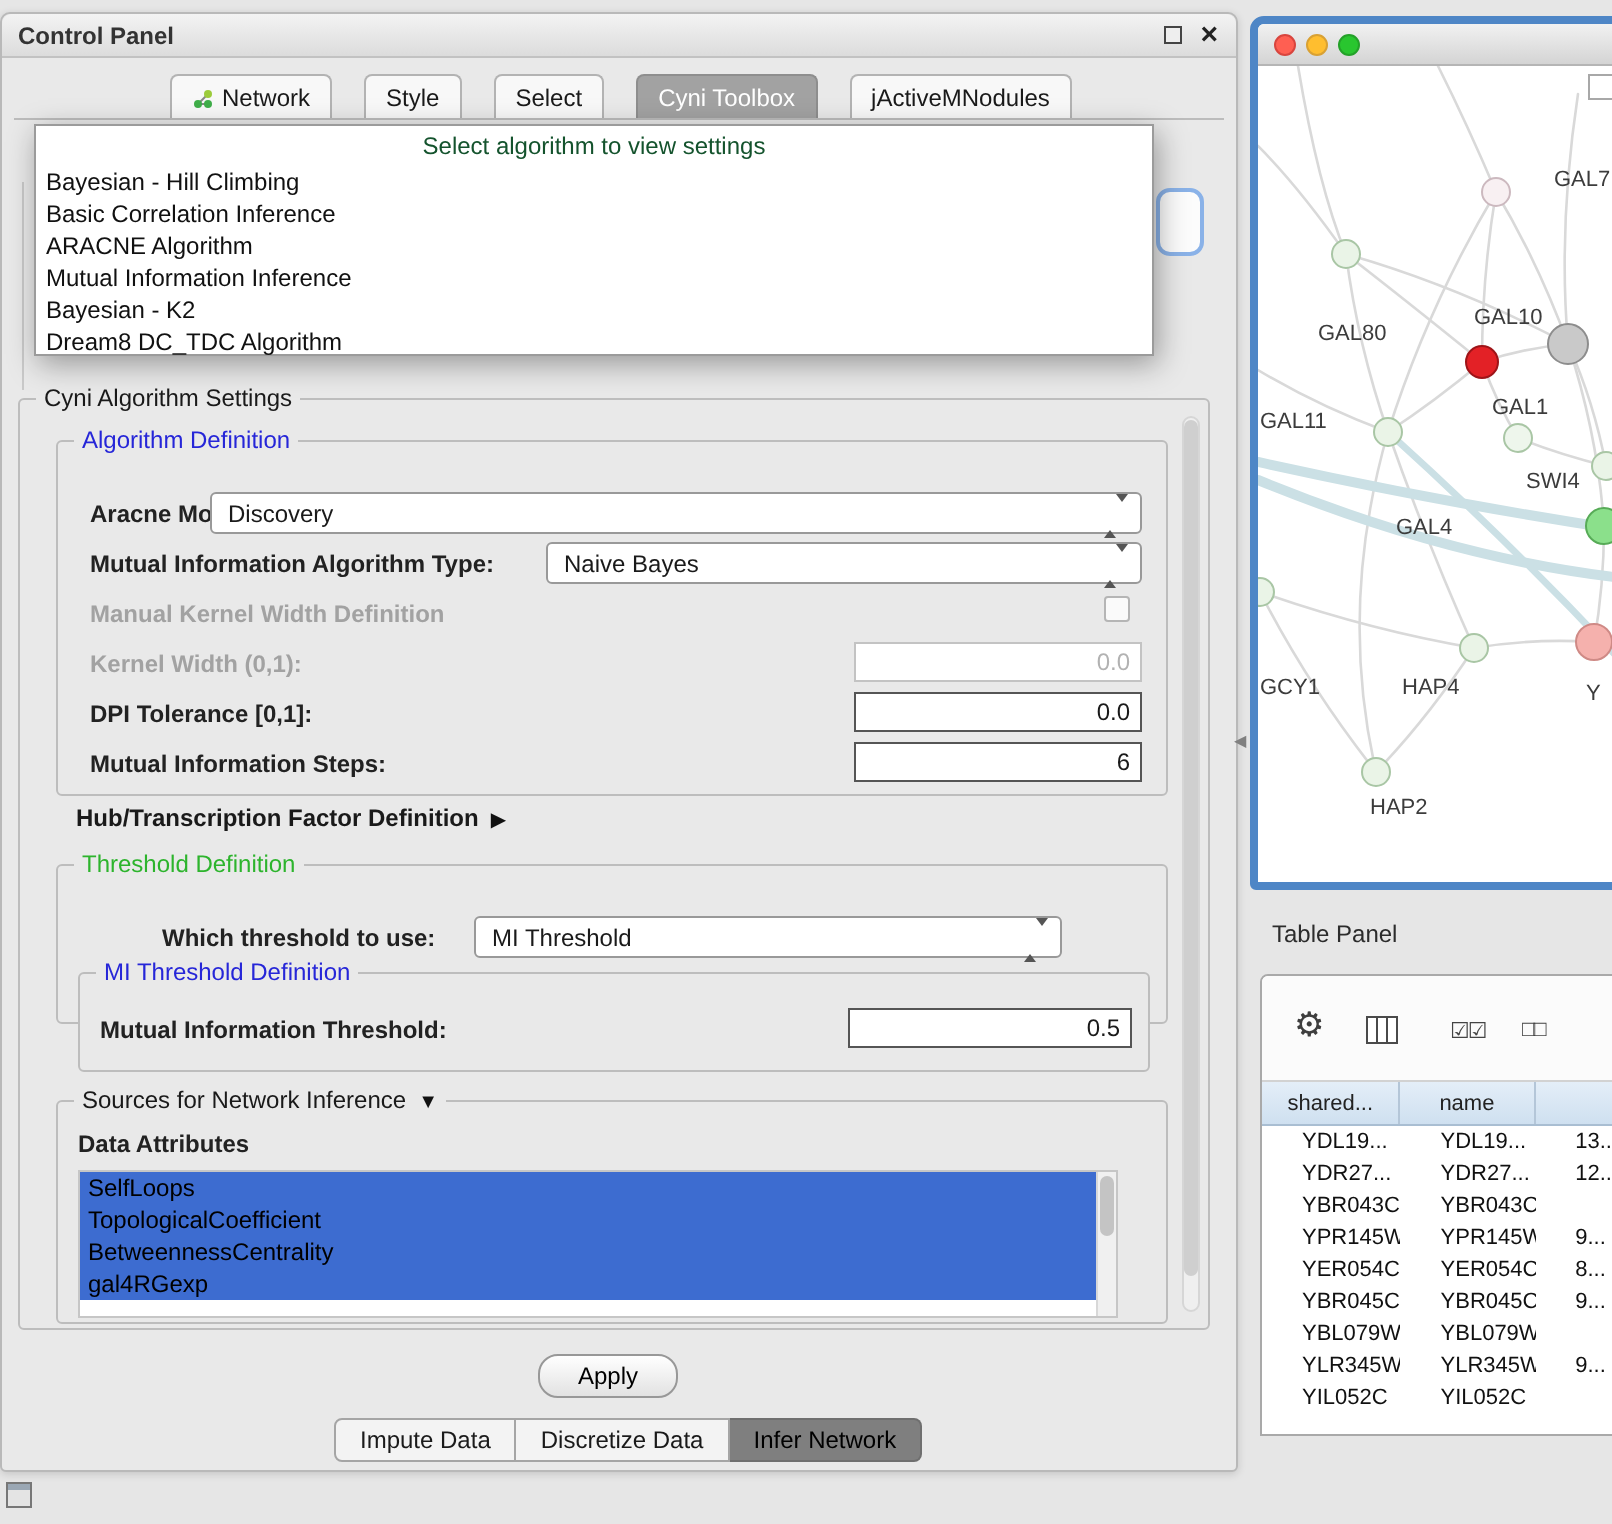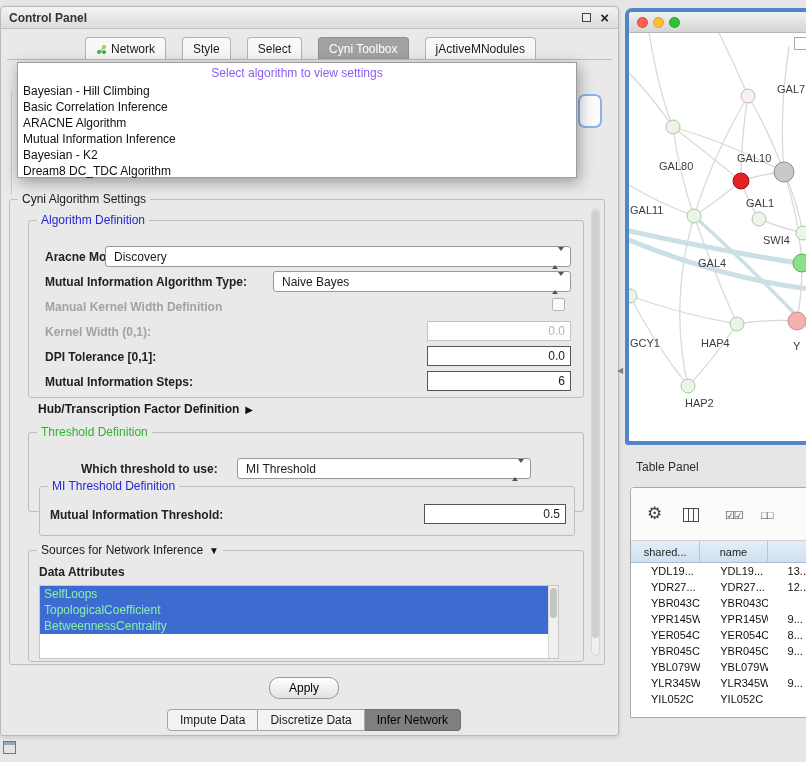--- a/index.html
+++ b/index.html
@@ -14,21 +14,21 @@
 .close-icon{position:absolute;right:9px;top:2px;font-size:15px;font-weight:bold;color:#222;line-height:18px}
 
 #tabbar{position:absolute;left:84px;top:30px;height:23px;display:flex}
 .tab{display:flex;align-items:center;gap:4px;padding:0 10px;border:1px solid #b3b3b3;border-bottom:none;border-radius:4px 4px 0 0;background:#f8f8f8;margin-right:16px;height:23px}
 .tab.sel{background:#a2a2a2;color:#fff;border-color:#8e8e8e}
 .tabline{position:absolute;left:6px;right:6px;top:52px;height:1px;background:#bcbcbc}
 .frag-line{position:absolute;left:10px;top:84px;width:1px;height:104px;background:#c9c9c9}
 .focus-ring{position:absolute;left:577px;top:87px;width:24px;height:34px;border:2px solid #8ab2e8;border-radius:7px;background:#fcfcfc}
 
 #popup{position:absolute;left:16px;top:55px;width:560px;height:116px;background:#fff;border:1px solid #9b9b9b;box-shadow:2px 4px 14px rgba(0,0,0,.35);z-index:50;padding-top:3px}
-.popup-placeholder{height:17px;text-align:center;color:#8b5cf6}
+.popup-placeholder{height:17px;text-align:center;color:#14532d}
 .popup-item{height:16px;line-height:16px;padding-left:5px;color:#111}
 .popup-item.bold{font-weight:normal}
 
 .groupbox{position:absolute;border:1px solid #bdbdbd;border-radius:3px;background:#e9e9e9}
 .group-title{position:absolute;top:-8px;left:8px;background:#e9e9e9;padding:0 4px;white-space:nowrap}
 .blue{color:#2626d8}.green{color:#2db42d}
 .lbl{position:absolute;font-weight:bold;color:#222;line-height:14px;white-space:nowrap}
 .lbl.dis{color:#a2a2a2}
 .combo{position:absolute;height:21px;background:#fff;border:1px solid #999;border-radius:3px}
 .combo-val{position:absolute;left:8px;top:2px;line-height:17px}
@@ -42,21 +42,21 @@
 .vscroll{position:absolute;right:4px;top:8px;bottom:8px;width:9px;background:#efefef;border:1px solid #d6d6d6;border-radius:5px}
 .vthumb{position:absolute;left:0;right:0;top:1px;height:96%;background:#cfcfcf;border-radius:5px}
 
 #settings{left:8px;top:192px;width:596px;height:466px}
 #algo-group{left:18px;top:20px;width:556px;height:178px}
 #threshold-group{left:18px;top:232px;width:556px;height:80px}
 #mi-group{left:10px;top:53px;width:536px;height:50px}
 #sources-group{left:18px;top:350px;width:556px;height:112px}
 .hub-row{position:absolute;left:28px;top:202px;font-weight:bold}
 #attr-list{position:absolute;left:10px;top:34px;width:520px;height:74px;background:#fff;border:1px solid #c6c6c6}
-.attr-item{height:16px;line-height:16px;padding-left:4px;width:509px;background:#3d6cd0;color:#86efac;font-size:12px;white-space:nowrap;overflow:hidden}
+.attr-item{height:16px;line-height:16px;padding-left:4px;width:509px;background:#3d6cd0;color:#000000;font-size:12px;white-space:nowrap;overflow:hidden}
 .list-scroll{position:absolute;right:0;top:0;bottom:0;width:10px;background:#f0f0f0;border-left:1px solid #d8d8d8}
 .list-thumb{position:absolute;left:1px;right:1px;top:2px;height:30px;background:#c4c4c4;border-radius:4px}
 
 .apply-btn{position:absolute;left:268px;top:670px;width:70px;height:22px;border:1px solid #989898;border-radius:10px;background:linear-gradient(#ffffff,#e2e2e2);text-align:center;line-height:20px;font-size:12px}
 #bottom-tabs{position:absolute;left:166px;top:702px;height:22px;display:flex}
 .seg{padding:0 12px;line-height:20px;background:#f3f3f3;border:1px solid #a5a5a5;border-left:none}
 .seg:first-child{border-left:1px solid #a5a5a5;border-radius:4px 0 0 4px}
 .seg:last-child{border-radius:0 4px 4px 0}
 .seg.sel{background:#7f7f7f;color:#000000;border-color:#6f6f6f}
 
@@ -196,20 +196,21 @@
       </div>
 
       <div id="sources-group" class="groupbox">
         <span class="group-title"><span>Sources for Network Inference</span><span class="tri">▼</span></span>
         <span class="lbl" style="left:10px;top:14px">Data Attributes</span>
         <div id="attr-list">
 
         <div class="attr-item">SelfLoops</div>
             <div class="attr-item">TopologicalCoefficient</div>
             <div class="attr-item">BetweennessCentrality</div>
+            <div class="attr-item">gal4RGexp</div>
             <div class="list-scroll">
               <div class="list-thumb"></div>
             </div>
           </div>
       </div>
     </div>
 
     <button class="apply-btn">Apply</button>
     <div id="bottom-tabs">
         <div class="seg">Impute Data</div>

